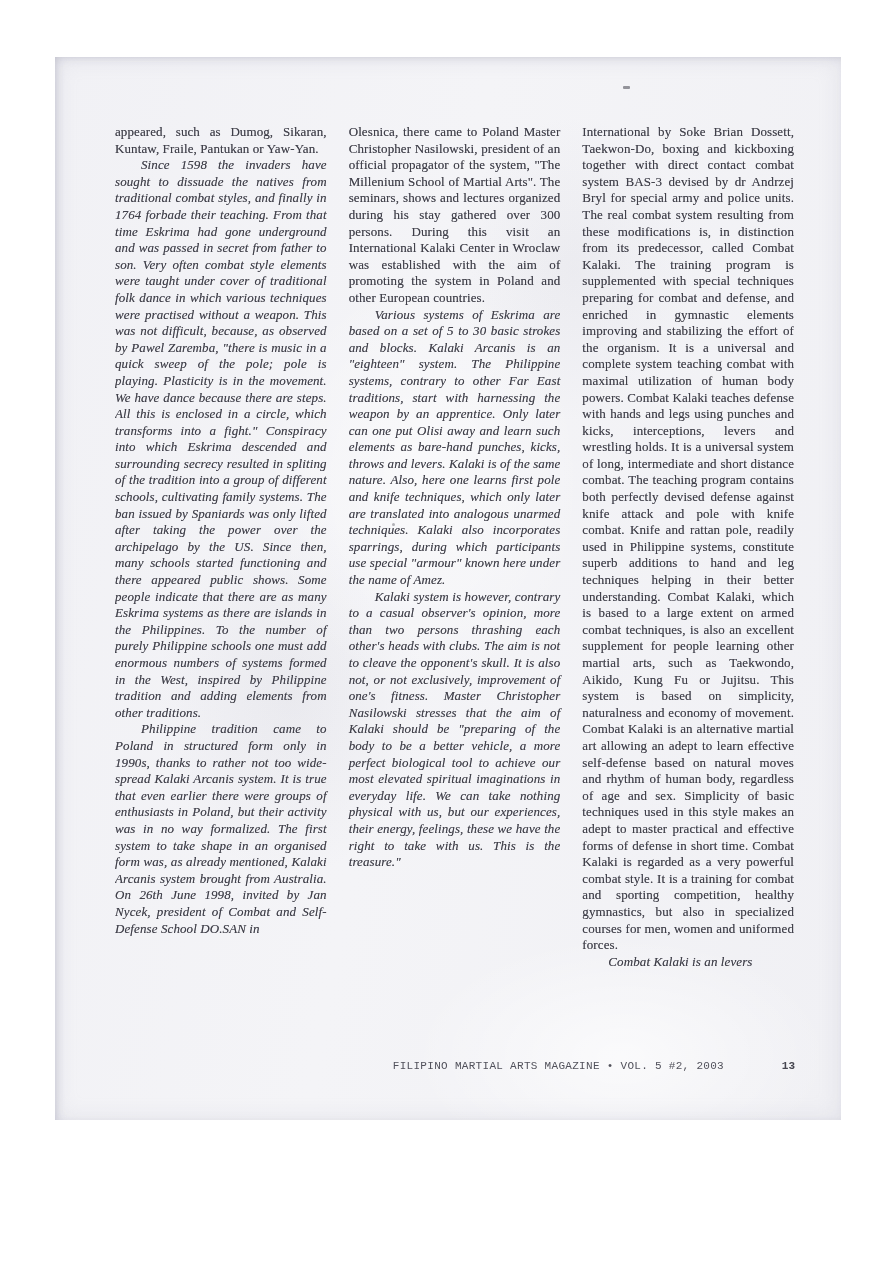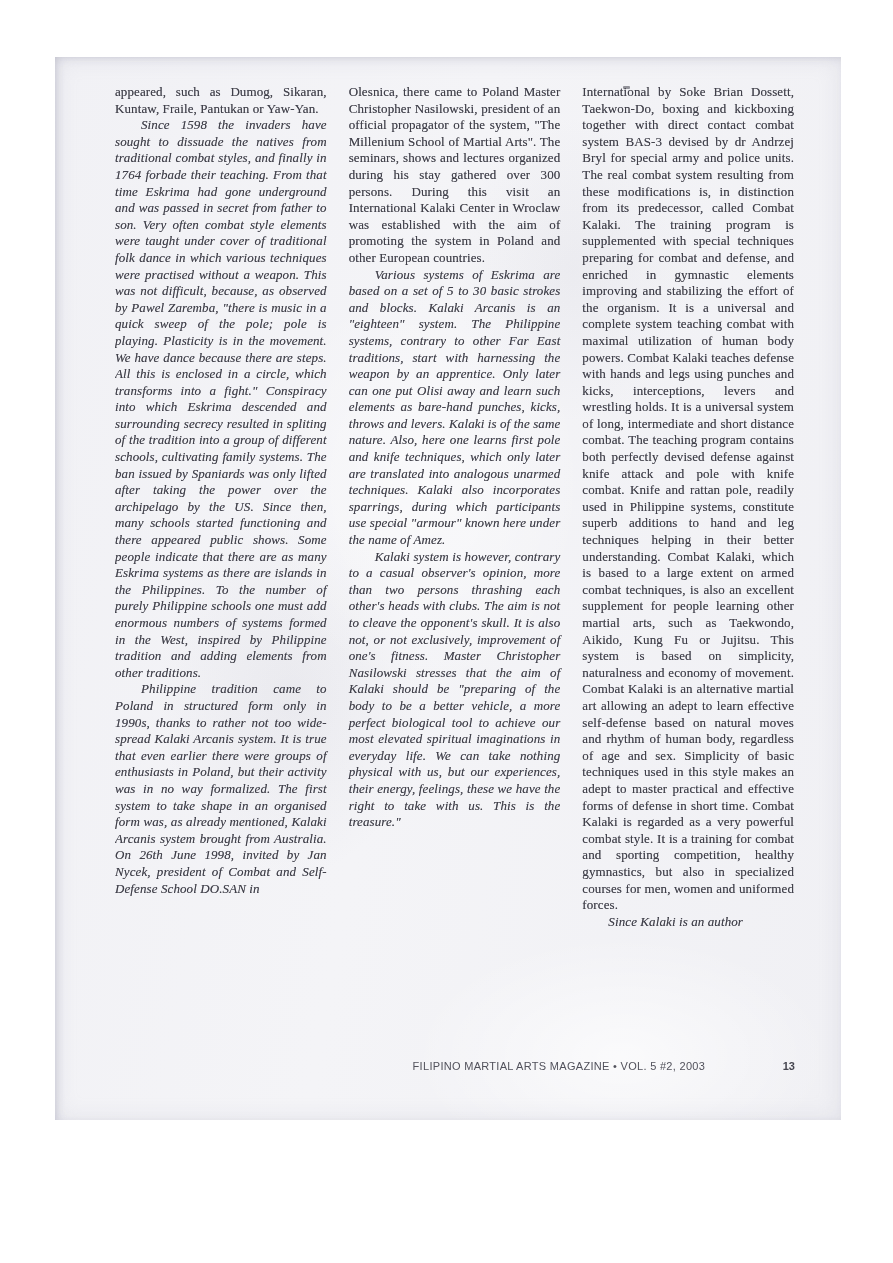--- a/index.html
+++ b/index.html
@@ -35,20 +35,21 @@
     position: absolute;
     left: 60px;
     top: 27px;
     right: 47px;
   }
   .columns {
     display: flex;
     gap: 22px;
     height: 980px;
     overflow: hidden;
+    margin-top: 40px;
   }
   .col {
     flex: 1 1 0;
     min-width: 0;
   }
   .col p {
     margin: 0;
     text-align: justify;
     font-size: 13px;
     line-height: 16.6px;
@@ -57,21 +58,21 @@
     text-shadow: 0 0 0.5px rgba(64,64,74,0.55);
   }
   .col p.indent { text-indent: 26px; font-style: italic; }
   .footer {
     position: absolute;
     left: 290px;
     right: 46px;
     top: 1003px;
     display: flex;
     align-items: baseline;
-    font-family: Liberation Sans, sans-serif;
+    font-family: Liberation Mono, monospace;
     color: #51515b;
   }
   .footer-text {
     flex: 1 1 auto;
     text-align: center;
     font-size: 11px;
     letter-spacing: 0.3px;
     white-space: nowrap;
   }
   .footer-page {
@@ -106,21 +107,21 @@
       </div>
 
       <div class="col">
         <p>Olesnica, there came to Poland Master Christopher Nasilowski, president of an official propagator of the system, "The Millenium School of Martial Arts". The seminars, shows and lectures organized during his stay gathered over 300 persons. During this visit an International Kalaki Center in Wroclaw was established with the aim of promoting the system in Poland and other European countries.</p>
         <p class="indent">Various systems of Eskrima are based on a set of 5 to 30 basic strokes and blocks. Kalaki Arcanis is an "eighteen" system. The Philippine systems, contrary to other Far East traditions, start with harnessing the weapon by an apprentice. Only later can one put Olisi away and learn such elements as bare-hand punches, kicks, throws and levers. Kalaki is of the same nature. Also, here one learns first pole and knife techniques, which only later are translated into analogous unarmed techniques. Kalaki also incorporates sparrings, during which participants use special "armour" known here under the name of Amez.</p>
         <p class="indent">Kalaki system is however, contrary to a casual observer's opinion, more than two persons thrashing each other's heads with clubs. The aim is not to cleave the opponent's skull. It is also not, or not exclusively, improvement of one's fitness. Master Christopher Nasilowski stresses that the aim of Kalaki should be "preparing of the body to be a better vehicle, a more perfect biological tool to achieve our most elevated spiritual imaginations in everyday life. We can take nothing physical with us, but our experiences, their energy, feelings, these we have the right to take with us. This is the treasure."</p>
       </div>
 
       <div class="col">
         <p>International by Soke Brian Dossett, Taekwon-Do, boxing and kickboxing together with direct contact combat system BAS-3 devised by dr Andrzej Bryl for special army and police units. The real combat system resulting from these modifications is, in distinction from its predecessor, called Combat Kalaki. The training program is supplemented with special techniques preparing for combat and defense, and enriched in gymnastic elements improving and stabilizing the effort of the organism. It is a universal and complete system teaching combat with maximal utilization of human body powers. Combat Kalaki teaches defense with hands and legs using punches and kicks, interceptions, levers and wrestling holds. It is a universal system of long, intermediate and short distance combat. The teaching program contains both perfectly devised defense against knife attack and pole with knife combat. Knife and rattan pole, readily used in Philippine systems, constitute superb additions to hand and leg techniques helping in their better understanding. Combat Kalaki, which is based to a large extent on armed combat techniques, is also an excellent supplement for people learning other martial arts, such as Taekwondo, Aikido, Kung Fu or Jujitsu. This system is based on simplicity, naturalness and economy of movement. Combat Kalaki is an alternative martial art allowing an adept to learn effective self-defense based on natural moves and rhythm of human body, regardless of age and sex. Simplicity of basic techniques used in this style makes an adept to master practical and effective forms of defense in short time. Combat Kalaki is regarded as a very powerful combat style. It is a training for combat and sporting competition, healthy gymnastics, but also in specialized courses for men, women and uniformed forces.</p>
-        <p class="indent">Since Kalaki is an author</p>
+        <p class="indent">Combat Kalaki is an levers</p>
       </div>
 
     </div>
   </div>
 
   <div class="footer">
     <div class="footer-text">FILIPINO MARTIAL ARTS MAGAZINE • VOL. 5 #2, 2003</div>
     <div class="footer-page">13</div>
   </div>
 </div>

